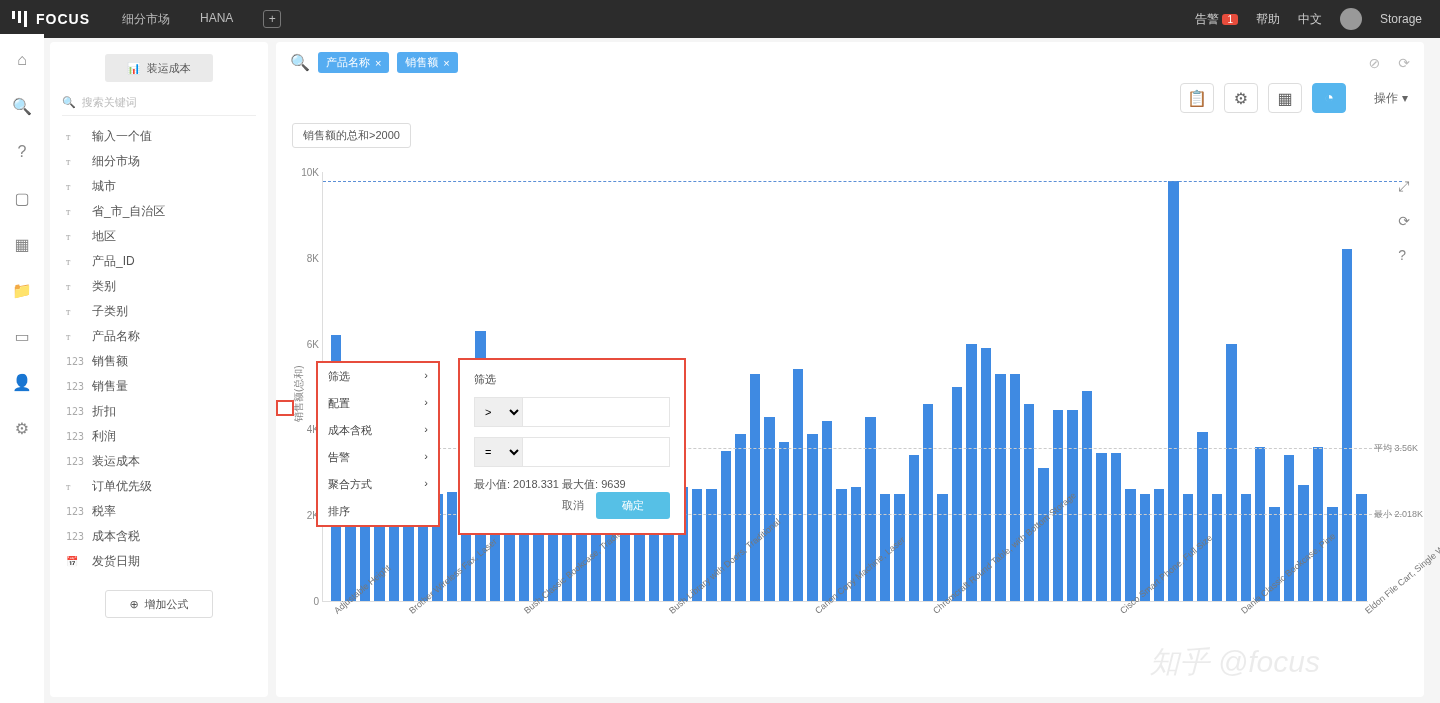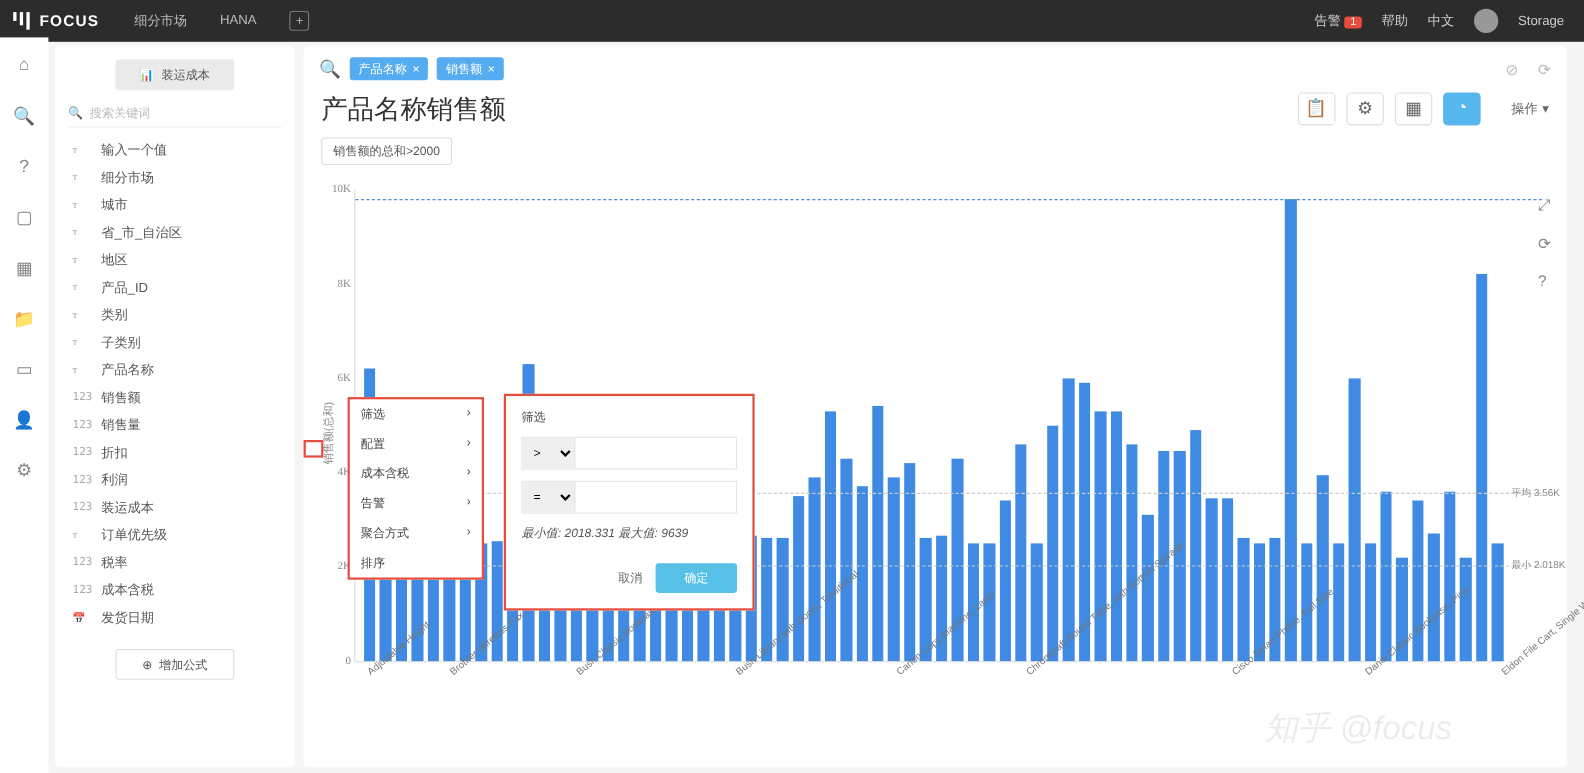--- a/index.html
+++ b/index.html
@@ -41,42 +41,42 @@
 .title-row h1 { font-size: 24px; font-weight: 500; color: #333; }
 .title-icons { margin-left: auto; display: flex; align-items: center; gap: 10px; }
 .ti { width: 34px; height: 30px; border: 1px solid #ddd; border-radius: 4px; display: flex; align-items: center; justify-content: center; color: #666; cursor: pointer; }
 .ti.active { background: #56b6ee; border-color: #56b6ee; color: #fff; }
 .ops { margin-left: 18px; font-size: 12px; color: #666; cursor: pointer; display: flex; align-items: center; gap: 4px; }
 .filter-chip { margin: 10px 16px 0; display: inline-block; border: 1px solid #ddd; border-radius: 3px; padding: 4px 10px; font-size: 11px; color: #555; }
 
 
 .chart-wrap { position: absolute; top: 130px; left: 16px; right: 16px; bottom: 8px; }
 .plot { position: absolute; top: 0; left: 30px; right: 40px; height: 430px; border-left: 1px solid #ddd; border-bottom: 1px solid #ddd; }
-.ylab { position: absolute; font-size: 10px; color: #888; right: calc(100% + 4px); transform: translateY(-50%); font-family: Liberation Serif, serif; }
+.ylab { position: absolute; font-size: 10px; color: #888; right: calc(100% + 4px); transform: translateY(-50%); }
 .gl { position: absolute; left: 0; right: -34px; border-top: 1px dashed #ccc; }
 .rlab { position: absolute; left: calc(100% + 6px); font-size: 9px; color: #888; transform: translateY(-50%); white-space: nowrap; }
 .bars { position: absolute; left: 0; right: 0; bottom: 0; top: 0; display: flex; align-items: flex-end; padding-left: 6px; }
 .bar { flex: 1; margin: 0 2px; background: #3f8ae2; }
 .xlabs { position: absolute; left: 36px; right: 40px; top: 436px; height: 120px; display: flex; }
 .xl { flex: 1; font-size: 9px; color: #777; transform: rotate(-40deg); transform-origin: top left; white-space: nowrap; margin-left: 4px; }
 .ax-title { position: absolute; left: 0; top: 250px; transform: rotate(-90deg); transform-origin: left top; font-size: 10px; color: #888; }
 .side-ch-ico { position: absolute; right: -2px; display: flex; flex-direction: column; gap: 18px; top: 6px; color: #888; font-size: 14px; }
 
 
 .cmenu { position: absolute; top: 361px; left: 316px; width: 124px; background: #fff; border: 2px solid #e74c3c; font-size: 11px; color: #444; z-index: 5; }
 .cmenu .row { padding: 6px 10px; display: flex; justify-content: space-between; cursor: pointer; }
 .cred { position: absolute; top: 400px; left: 276px; width: 18px; height: 16px; border: 2px solid #e74c3c; z-index: 5; }
 
 
 .popup { position: absolute; top: 358px; left: 458px; width: 228px; background: #fff; border: 2px solid #e74c3c; padding: 12px 14px 14px; font-size: 11px; z-index: 5; }
 .popup .pt { color: #444; margin-bottom: 10px; }
 .popup .inrow { display: flex; border: 1px solid #e5e5e5; height: 30px; margin-bottom: 10px; }
 .popup select { width: 48px; border: none; border-right: 1px solid #e5e5e5; padding: 0 6px; font-size: 11px; }
 .popup input { flex: 1; border: none; padding: 0 8px; font-size: 11px; outline: none; }
-.popup .minmax { color: #555; margin: 6px 0 20px; font-style: italic; }
+.popup .minmax { color: #555; margin: 6px 0 0; }
 .popup .btns { display: flex; justify-content: flex-end; gap: 12px; align-items: center; }
 .popup .cancel { color: #666; cursor: pointer; margin-left: 21px; }
 .popup .ok { background: #56c0e6; color: #fff; padding: 6px 26px; border-radius: 3px; cursor: pointer; }
 
 .wm { position: absolute; right: 120px; bottom: 20px; font-size: 30px; color: rgba(0,0,0,0.08); font-style: italic; pointer-events: none; }
 </style>
 </head>
 <body>
 
 <div class="topbar">
@@ -213,21 +213,20 @@
     <span class="pill">
         <span>销售额</span>
         <span class="x">×</span>
       </span>
     <div class="query-right">
       <span>⊘</span>
       <span>⟳</span>
     </div>
   </div>
   <div class="title-row">
-    <h1>产品名称销售额</h1>
     <div class="title-icons">
       <div class="ti">📋</div>
       <div class="ti">⚙</div>
       <div class="ti">▦</div>
       <div class="ti active">◔</div>
       <div class="ops">
           <span>操作</span>
           <span>▾</span>
         </div>
     </div>

